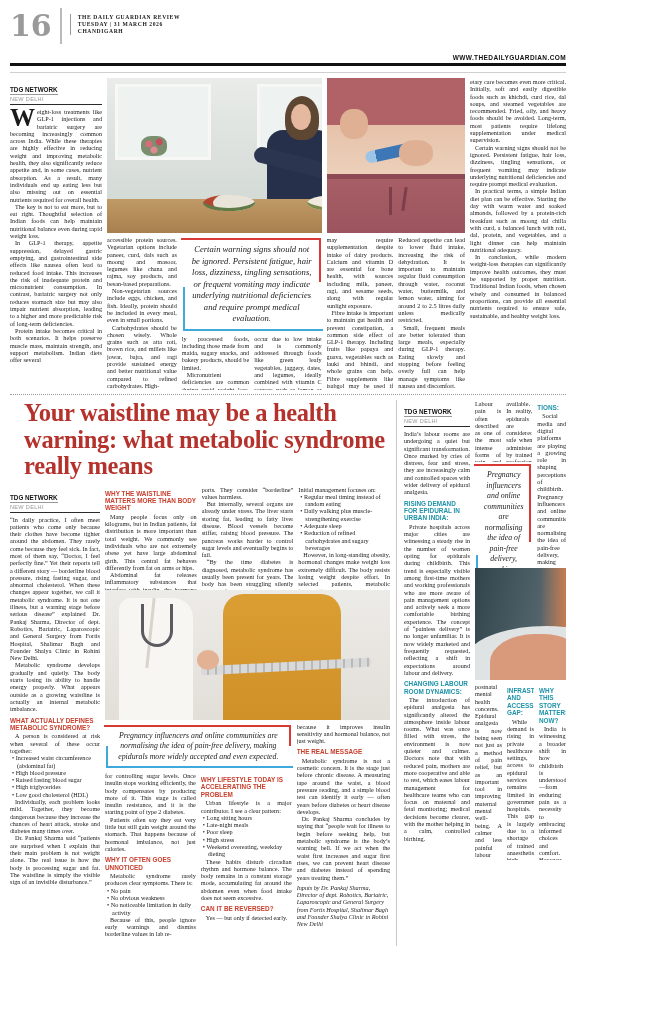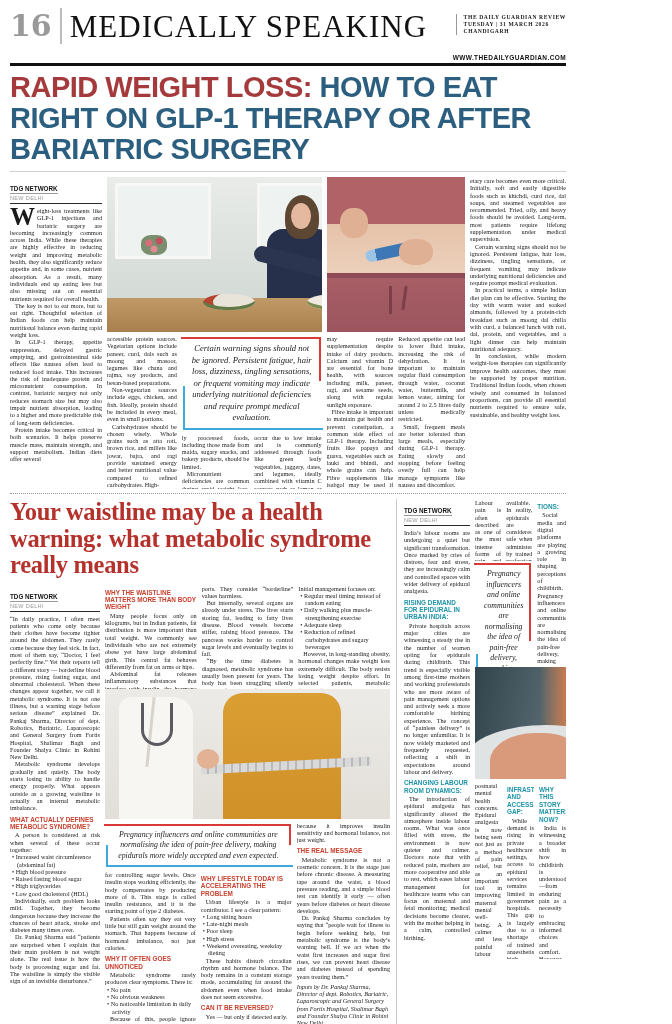--- a/index.html
+++ b/index.html
@@ -103,21 +103,21 @@
   .ph4 .pad{position:absolute;bottom:22px;left:60px;width:70px;height:14px;background:#e8da7a;border-radius:4px;transform:rotate(-6deg);}
   .ph4 .skin{position:absolute;bottom:-10px;right:-14px;width:90px;height:56px;background:#d99a7b;border-radius:50% 40% 0 0;}
   .ph4 .glow{position:absolute;top:0;right:0;width:26px;height:100%;background:linear-gradient(90deg,transparent,#c77b4f);}
 
   
   .dotted{border-top:1.5px dotted #9a9a9a;margin:2px 0 5px 0;}
   .bottom{display:flex;align-items:stretch;}
   .left-art{width:380px;flex:none;padding-right:6px;}
   .right-art{flex:1;border-left:1px solid #c9c9c9;padding-left:7px;min-width:0;}
   .b-hl{font-family:"Liberation Serif",serif;font-weight:bold;font-size:24.5px;line-height:26.5px;
-        letter-spacing:-.3px;margin-bottom:6px;}
+        letter-spacing:-.3px;margin-bottom:6px;margin-left:14px;}
   .b-hl.red{color:#B5322C;}
   .b-hl.purple{color:#8C5A88;}
   .la-cols{display:flex;gap:5px;height:460px;}
   .la-c1{width:90px;flex:none;}
   .la-mid{flex:1;display:flex;flex-direction:column;min-width:0;}
   .la-toprow{display:flex;gap:5px;height:104px;}
   .la-toprow .col{flex:1;}
   .la-botrow{display:flex;gap:5px;flex:1;margin-top:3px;min-height:0;}
   .la-q{flex:2;display:flex;flex-direction:column;min-width:0;}
   .la-qrow{display:flex;gap:5px;flex:1;margin-top:2px;min-height:0;}
@@ -135,33 +135,29 @@
   .ra-botrow .col{flex:1;}
 </style>
 </head>
 <body>
 
 <div id="page">
   <div class="inner">
 
     <div class="masthead">
       <div class="pagenum">16</div>
-      <div class="mast-title">MEDICALLY SPEAKING</div>
       <div class="edition">
         <div>THE DAILY GUARDIAN REVIEW</div>
         <div>TUESDAY | 31 MARCH 2026</div>
         <div>CHANDIGARH</div>
       </div>
     </div>
     <div class="website">WWW.THEDAILYGUARDIAN.COM</div>
     <div class="blackbar"></div>
 
-    <div class="lead-hl">
-      <span class="hl-red">RAPID WEIGHT LOSS: </span><span class="hl-blue">HOW TO EAT RIGHT ON GLP-1 THERAPY OR AFTER BARIATRIC SURGERY</span>
-    </div>
     <div class="thinrule"></div>
 
     <div class="top-art">
       <div class="t-c1 col">
         <div class="byline">
           <div class="net">TDG NETWORK</div>
           <div class="city">NEW DELHI</div>
         </div>
         <div>
             <p class="drop">Weight-loss treatments like GLP-1 injections and bariatric surgery are becoming increasingly common across India. While these therapies are highly effective in reducing weight and improving metabolic health, they also significantly reduce appetite and, in some cases, nutrient absorption. As a result, many individuals end up eating less but also missing out on essential nutrients required for overall health.</p>

